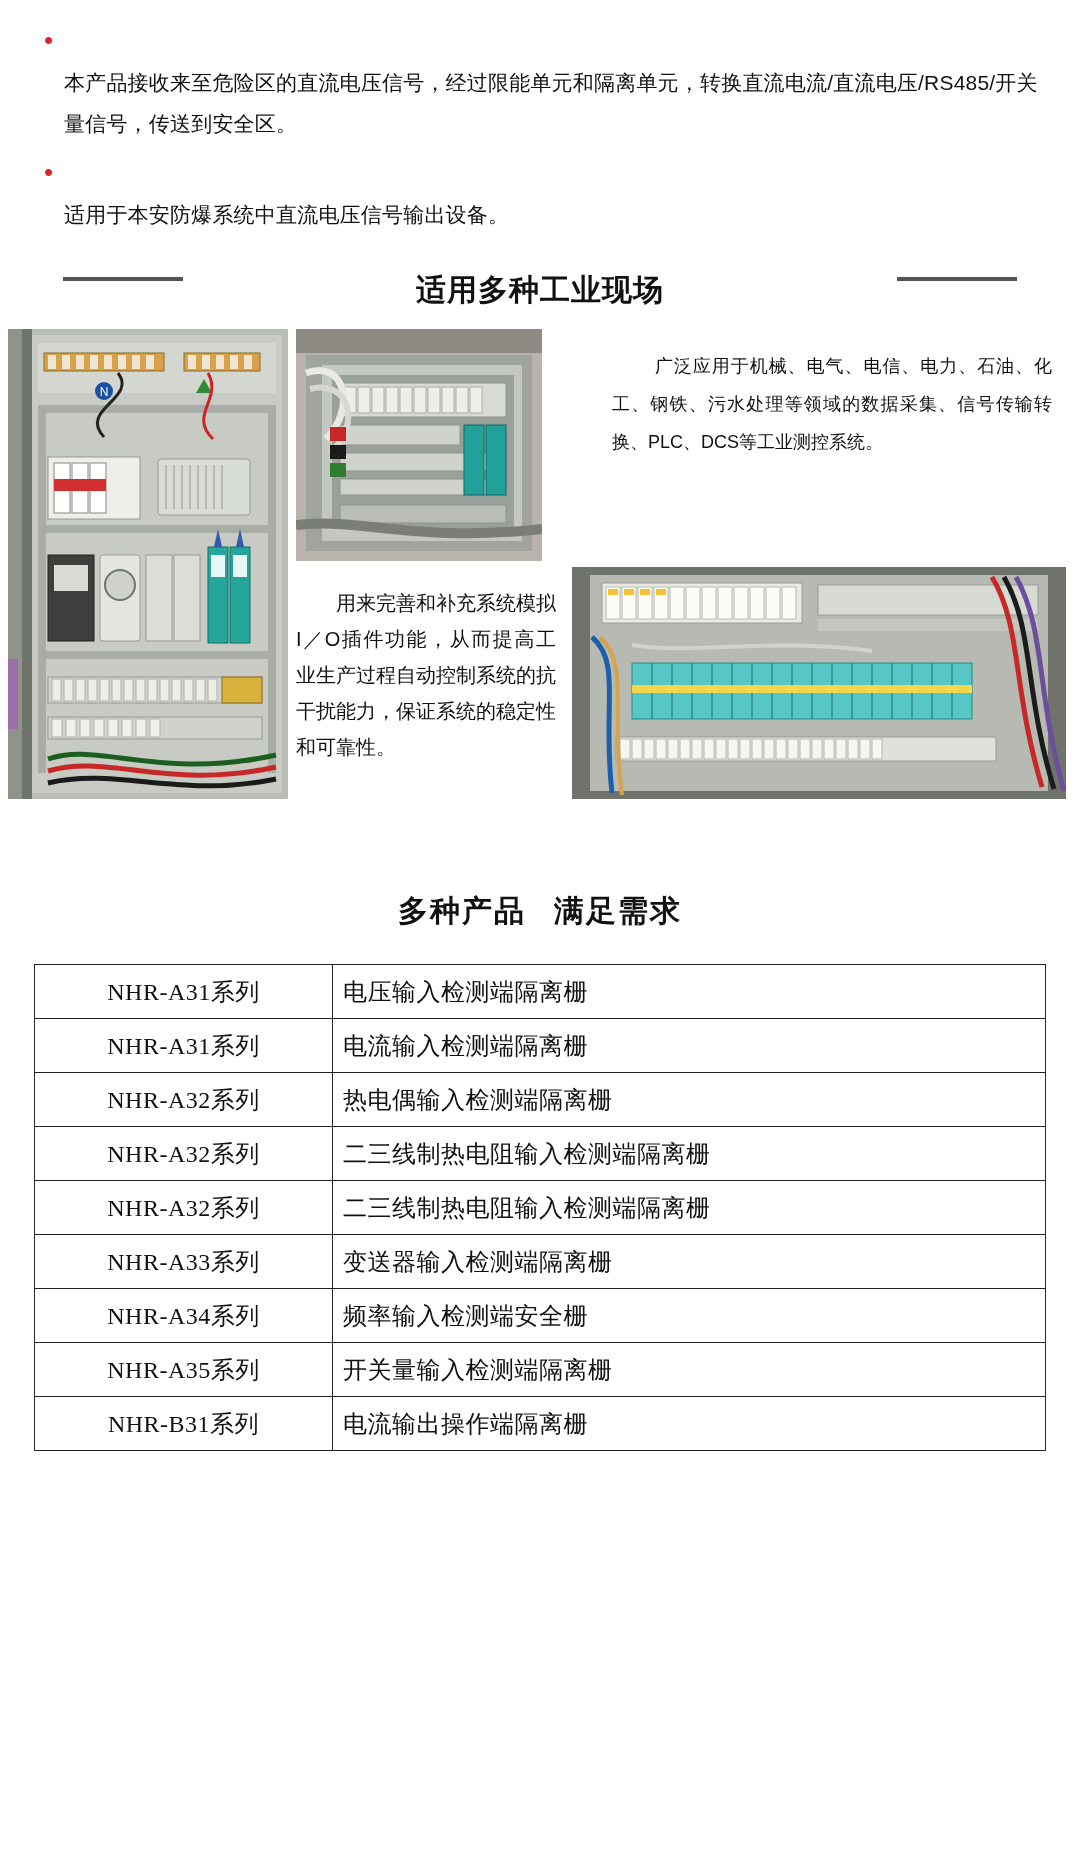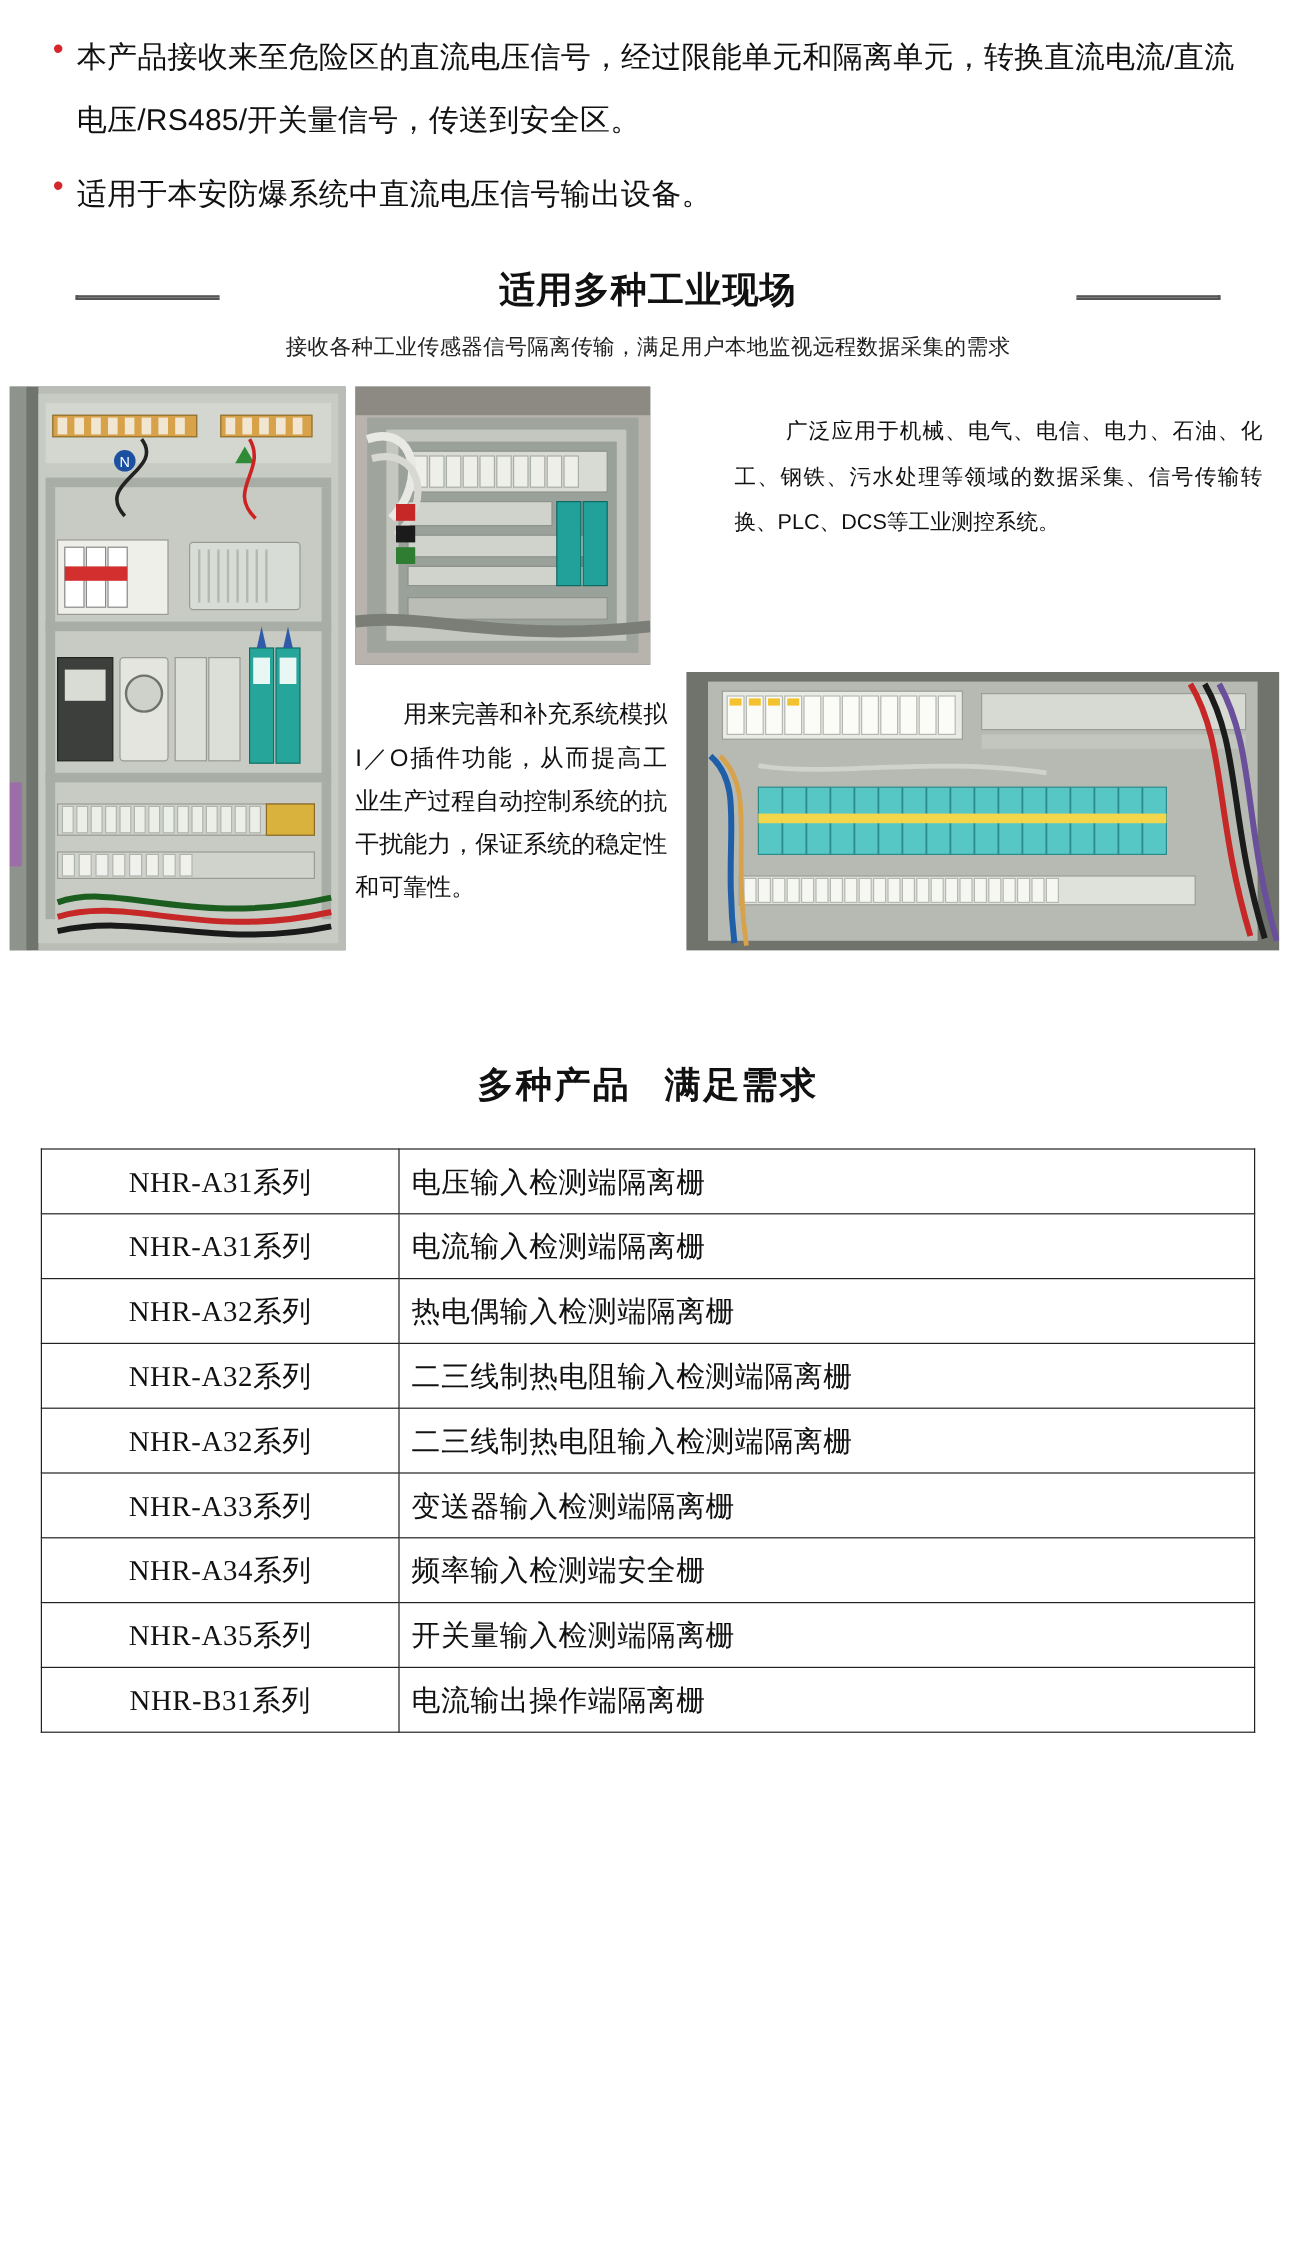--- a/index.html
+++ b/index.html
@@ -26,34 +26,35 @@
   }
   .bullet-dot {
     color: #d4262c;
     font-size: 26px;
     line-height: 36px;
     width: 20px;
     flex: 0 0 20px;
     text-align: left;
   }
   .bullet-text {
-    font-size: 25px;
-    line-height: 52px;
+    font-size: 21px;
+    line-height: 41px;
     letter-spacing: 0.2px;
     color: #111;
+    margin-top: 40px;
   }
 
   
   .mid-section {
     margin-top: 32px;
     text-align: center;
   }
   .bracket-wrap {
     display: flex;
-    align-items: flex-end;
+    align-items: flex-start;
     justify-content: center;
     gap: 0;
     padding: 0 63px;
   }
   .bracket {
     width: 120px;
     flex: 0 0 120px;
     position: relative;
   }
   .bracket.left {
@@ -193,21 +194,20 @@
 </div>
 
 <div class="mid-section">
   <div class="bracket-wrap">
     <div class="bracket left"></div>
     <div class="bracket-inner">
       <div class="title-main">适用多种工业现场</div>
     </div>
     <div class="bracket right"></div>
   </div>
-  <div class="title-desc">接收各种工业传感器信号隔离传输，满足用户本地监视远程数据采集的需求</div>
 </div>
 
 <div class="gallery">
 
   <div class="photo" id="photo-cabinet-left">
     <svg class="art" viewBox="0 0 280 470" preserveAspectRatio="none">
       <rect x="0" y="0" width="280" height="470" fill="#b9bdb6"></rect>
       <rect x="0" y="0" width="18" height="470" fill="#8e938c"></rect>
       <rect x="14" y="0" width="10" height="470" fill="#6f746d"></rect>
       <rect x="24" y="6" width="250" height="458" fill="#c7cbc4"></rect>

